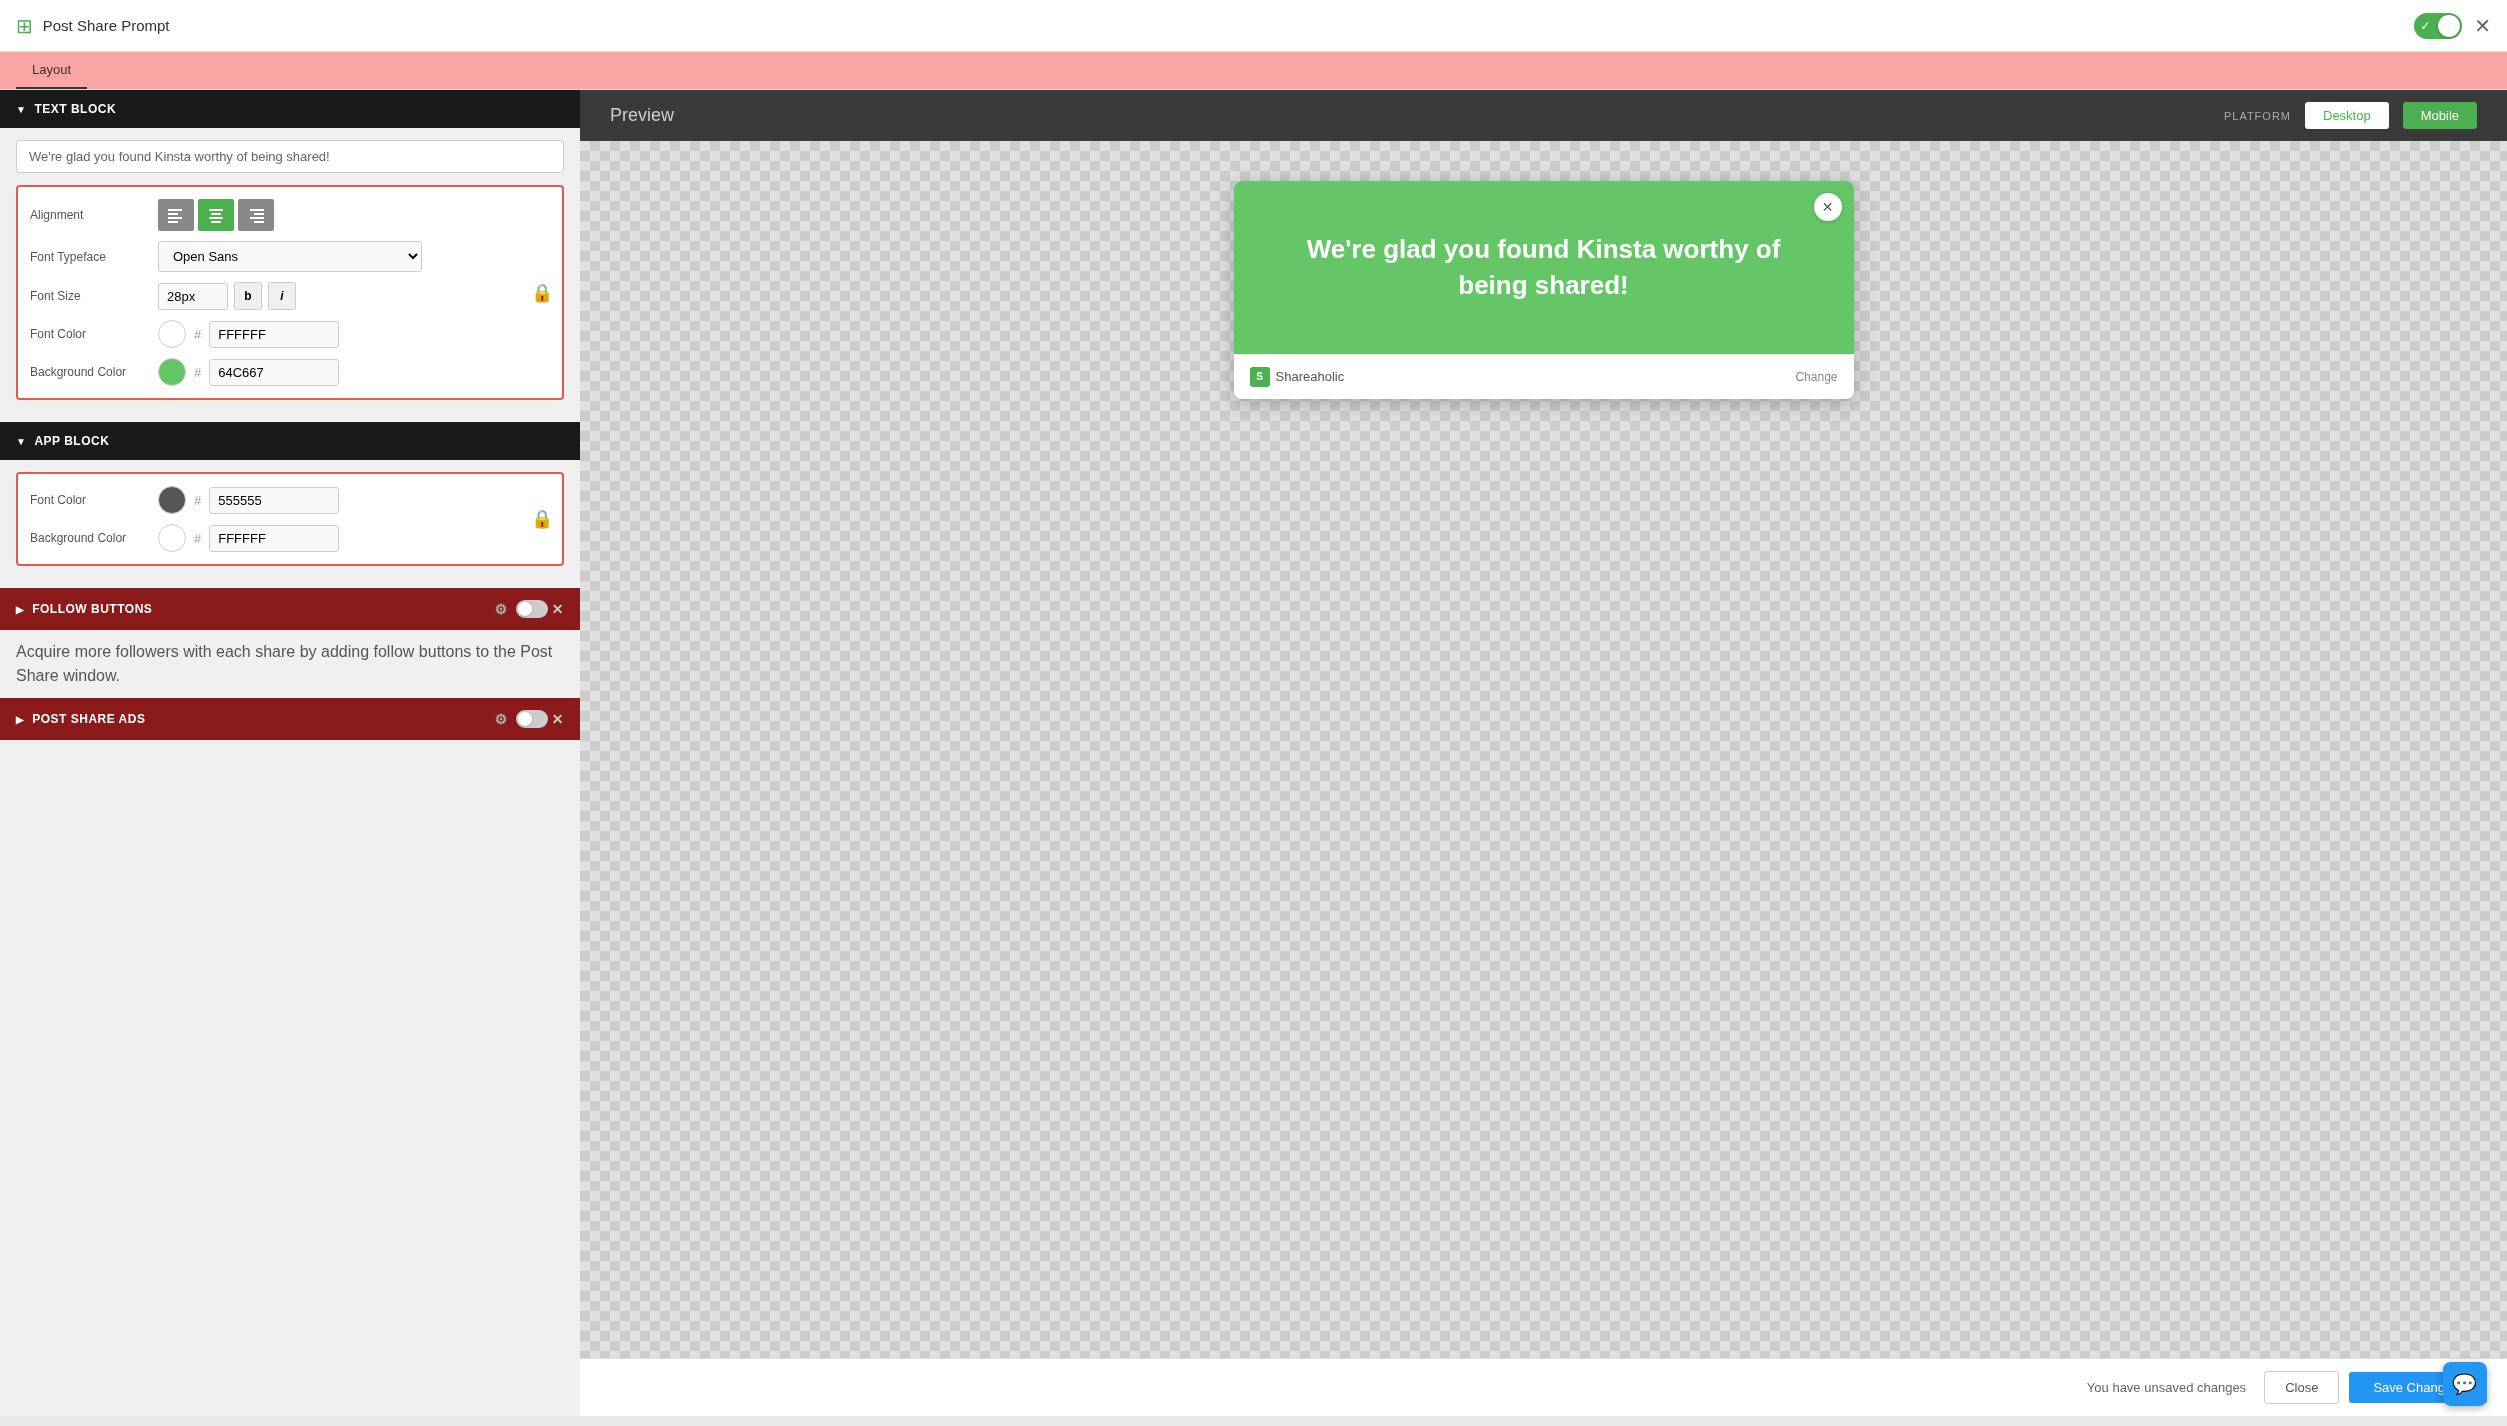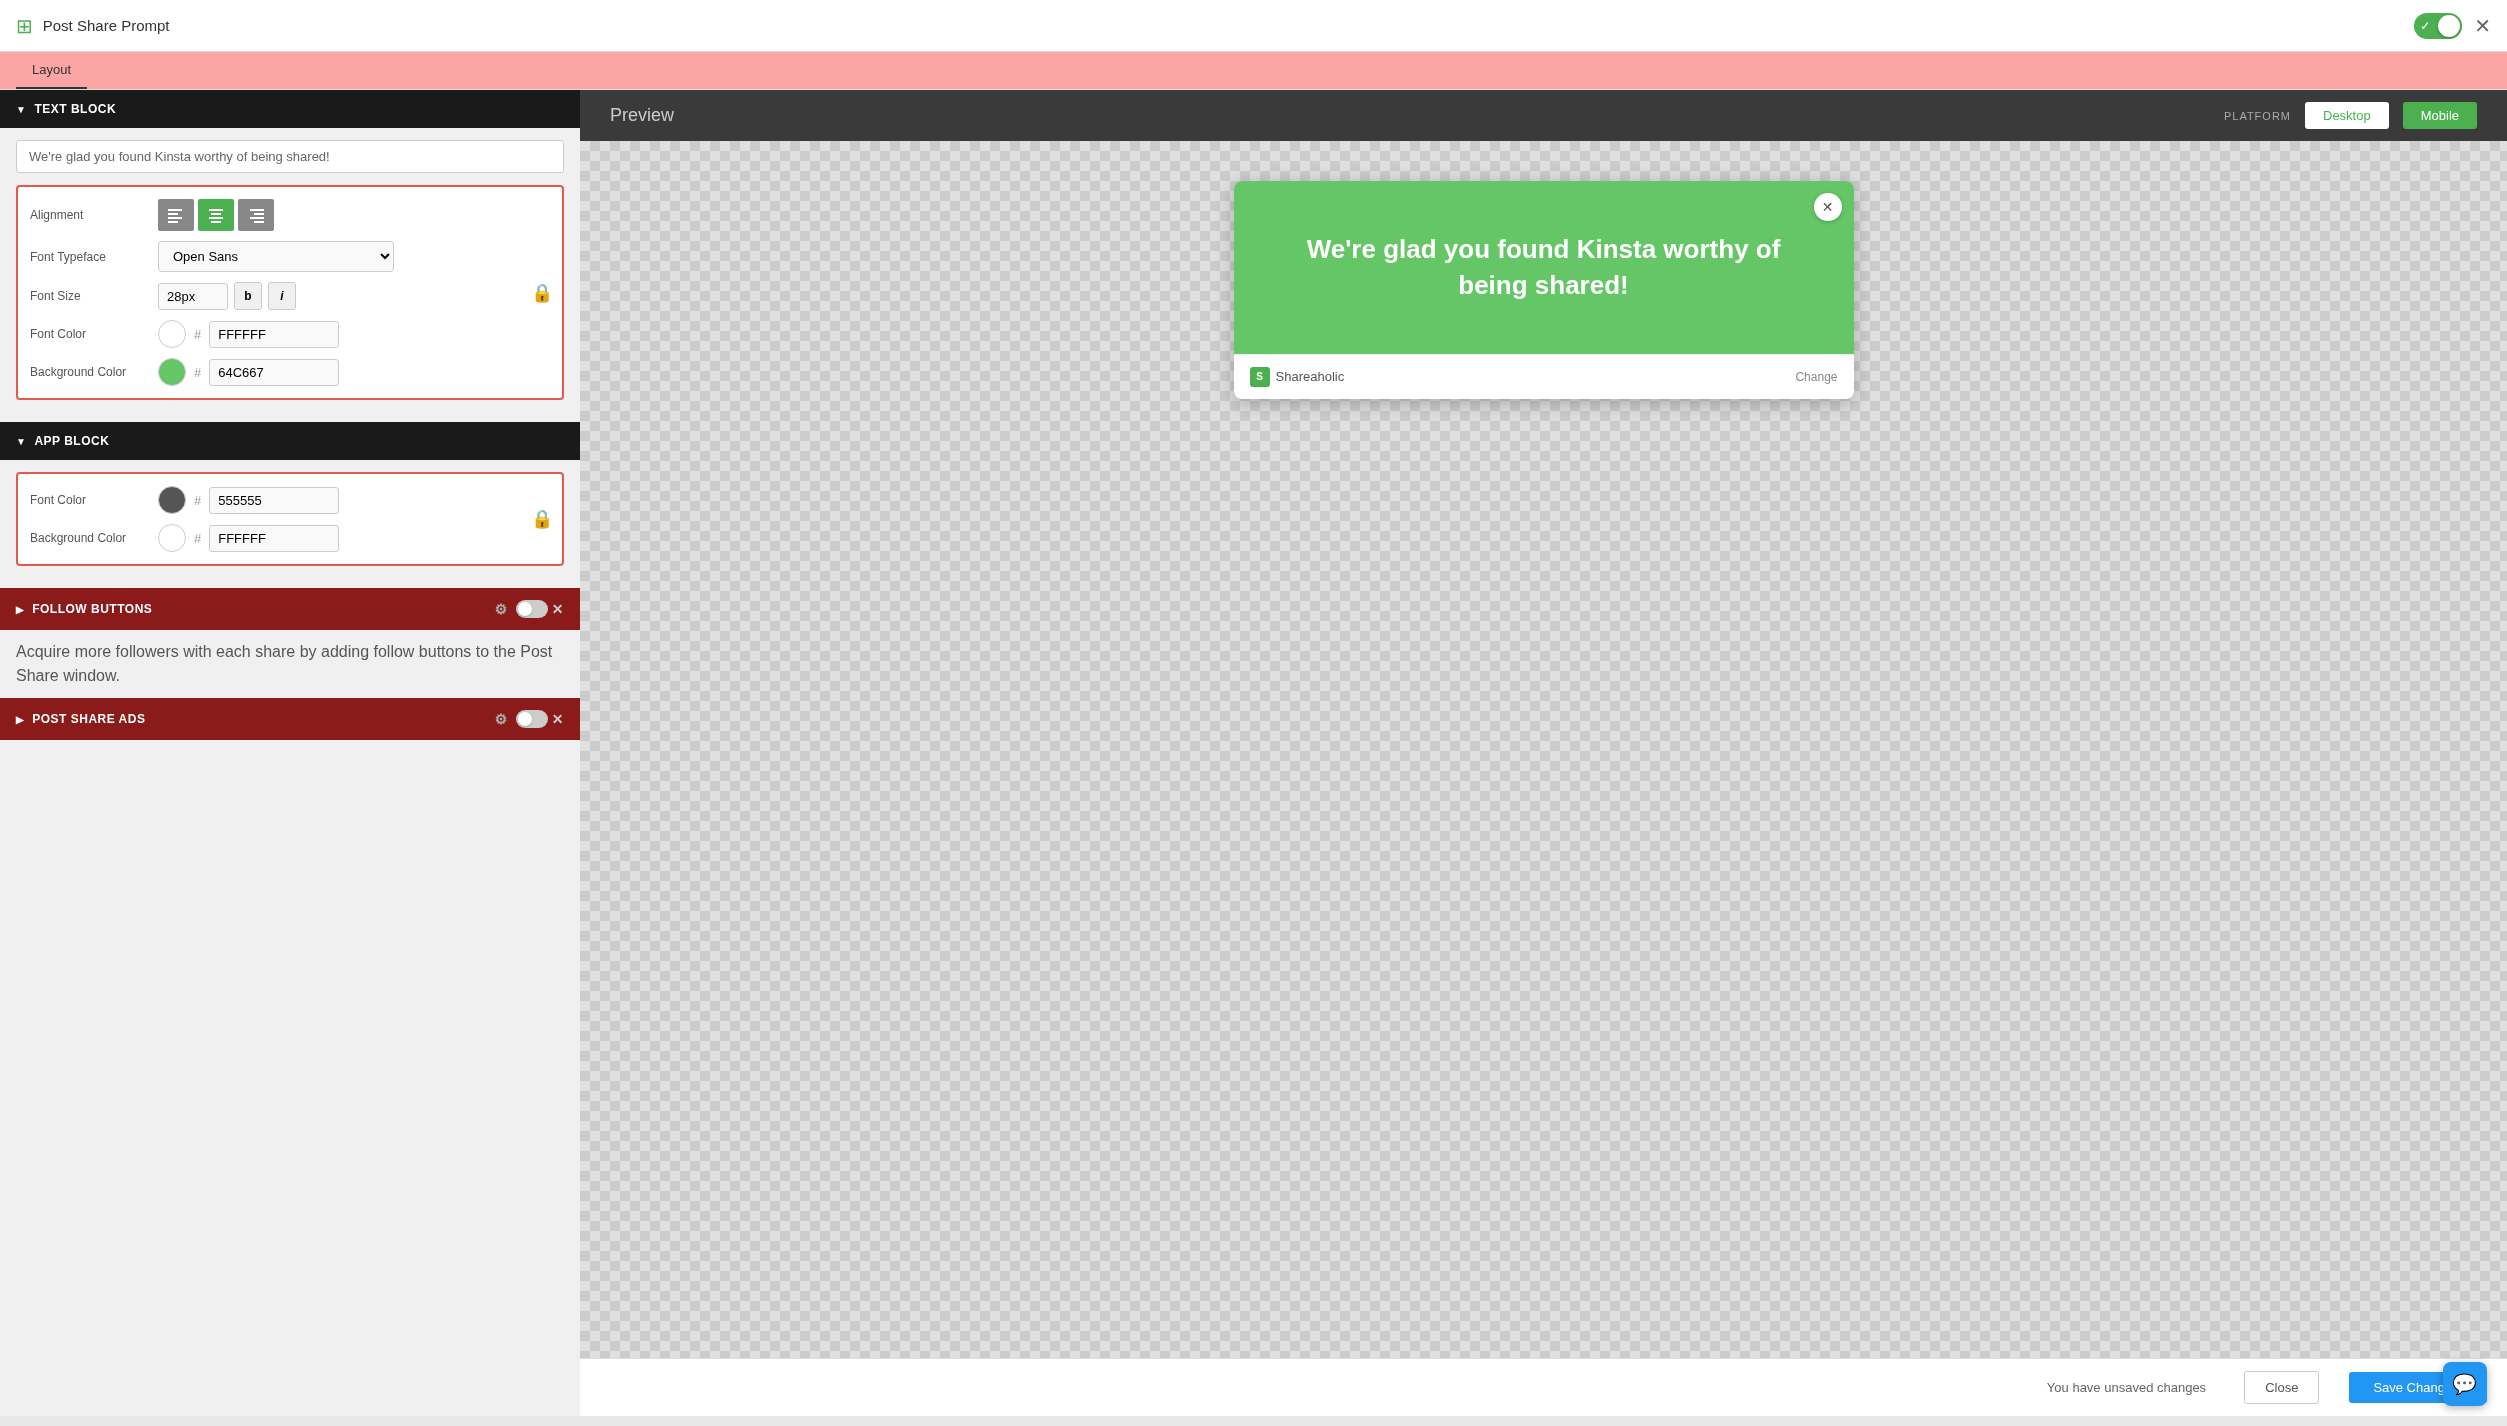--- a/index.html
+++ b/index.html
@@ -89,21 +89,21 @@
     .align-buttons { display: flex; gap: 4px; }
     .align-btn {
       width: 36px; height: 32px; background: #888; border: none; cursor: pointer;
       border-radius: 2px; display: flex; align-items: center; justify-content: center;
     }
     .align-btn.active { background: #4caf50; }
     .align-icon { width: 20px; height: 20px; }
 
     
     .font-select {
-      width: 236px; padding: 6px 10px; border: 1px solid #ccc;
+      width: 264px; padding: 6px 10px; border: 1px solid #ccc;
       border-radius: 3px; background: #f9f9f9; font-size: 13px;
     }
 
     
     .font-size-row { display: flex; align-items: center; gap: 6px; }
     .size-select {
       width: 70px; padding: 5px 8px; border: 1px solid #ccc;
       border-radius: 3px; background: #f9f9f9; font-size: 13px; appearance: none;
     }
     .style-btn {
@@ -191,21 +191,21 @@
       border-top: 1px solid #eee;
     }
     .shareaholic-logo { display: flex; align-items: center; gap: 6px; font-size: 13px; color: #555; }
     .logo-icon { width: 20px; height: 20px; background: #4caf50; border-radius: 3px; 
                  display: flex; align-items: center; justify-content: center; color: #fff; font-size: 10px; font-weight: 700; }
     .privacy-link { font-size: 12px; color: #888; cursor: pointer; }
 
     
     .bottom-bar {
       background: #fff; border-top: 1px solid #ddd; padding: 12px 20px;
-      display: flex; align-items: center; justify-content: flex-end; gap: 30px;
+      display: flex; align-items: center; justify-content: flex-end; gap: 10px;
     }
     .unsaved-text { font-size: 13px; color: #666; margin-right: 8px; }
     .close-changes-btn {
       padding: 8px 20px; background: #fff; border: 1px solid #ccc;
       border-radius: 3px; cursor: pointer; font-size: 13px; color: #555;
     }
     .save-btn {
       padding: 8px 24px; background: #2196f3; color: #fff; border: none;
       border-radius: 3px; cursor: pointer; font-size: 13px; font-weight: 500;
     }

